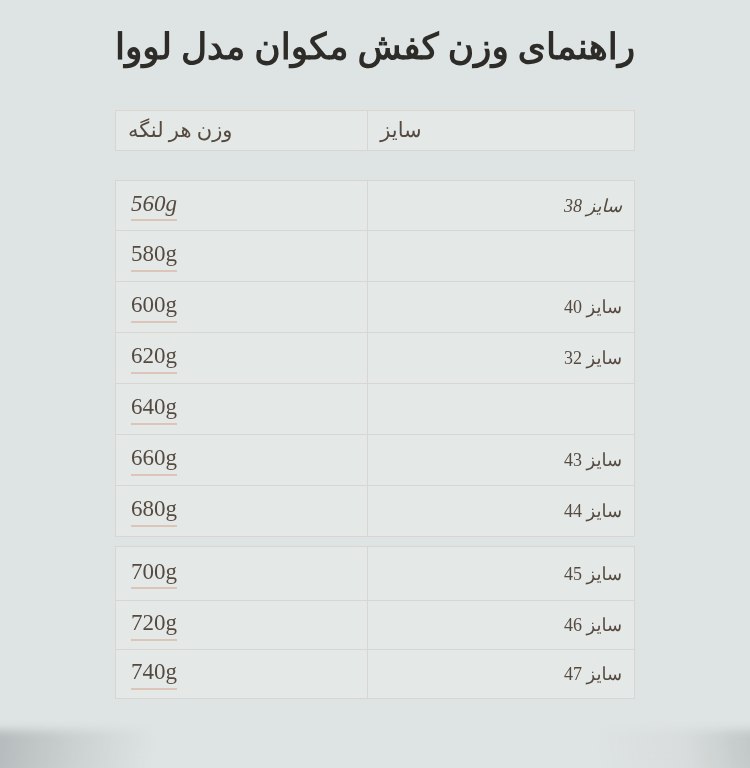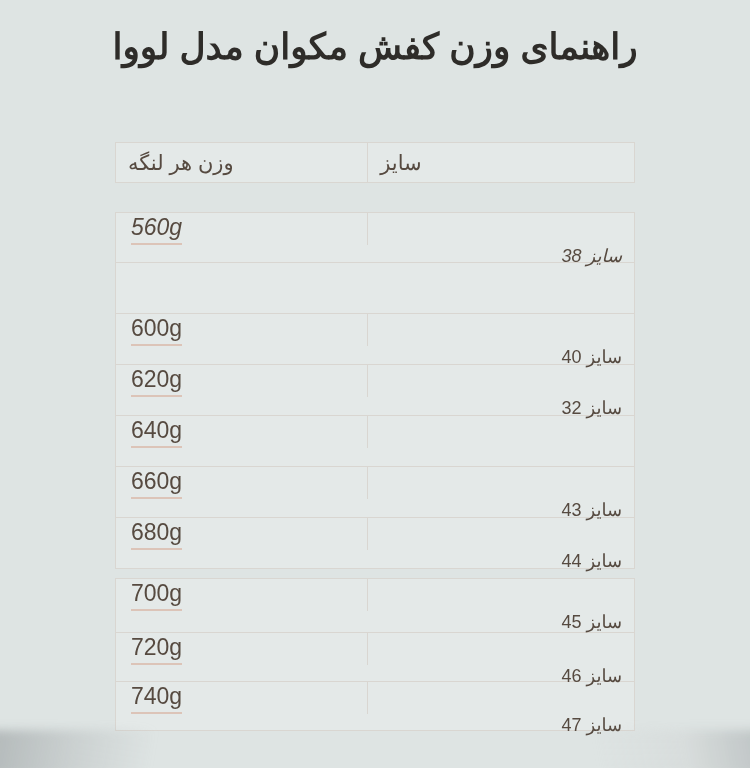--- a/index.html
+++ b/index.html
@@ -8,36 +8,36 @@
     --border:#d9d6d1;
     --text:#564a40;
     --title-text:#2e2c29;
     --underline:#dcc4b8;
   }
   *{margin:0;padding:0;box-sizing:border-box;}
   html,body{background:#cfd5d4;}
   .screen{
     width:750px;height:768px;position:relative;overflow:hidden;
     background:var(--page-bg);
-    font-family:Liberation Sans, sans-serif;
+    font-family:Liberation Serif, serif;
     margin:0 auto;
   }
   .page-title{
     padding-top:20px;
     text-align:center;
     direction:rtl;
     font-size:36px;
     font-weight:600;
     line-height:1.5;
     color:var(--title-text);
     letter-spacing:0;
   }
   .table-wrap{
     width:520px;
-    margin:68px auto 0;
+    margin:36px auto 0;
   }
   .thead{
     display:flex;
     height:41px;
     background:var(--cell-bg);
     border:1px solid var(--border);
   }
   .thead .hcell{
     display:flex;align-items:center;justify-content:flex-end;
     direction:rtl;
@@ -47,21 +47,20 @@
   }
   .hcell.weight-h{width:48.7%;border-right:1px solid var(--border);}
   .hcell.size-h{flex:1;}
   .tbody{margin-top:29px;}
   .trow{
     display:flex;
     height:51px;
     background:var(--cell-bg);
     border:1px solid var(--border);
     border-top:none;
-    flex-direction:column;
   }
   .trow:first-child{border-top:1px solid var(--border);}
   .trow:first-child{font-style:italic;}
   .trow:nth-child(8){margin-top:9px;border-top:1px solid var(--border);height:55px;}
   .trow:nth-child(9),.trow:nth-child(10){height:49px;}
   .cell-weight{
     width:48.7%;
     display:flex;align-items:center;
     padding-left:15px;
     border-right:1px solid var(--border);
@@ -113,20 +112,23 @@
 
     <div class="tbody">
   <div class="trow">
     <div class="cell-weight">
       <span class="weight-value">560g</span>
     </div>
     <div class="cell-size">سایز 38</div>
   </div>
 
   <div class="trow">
+    <div class="cell-weight">
+      <span class="weight-value">580g</span>
+    </div>
   </div>
 
   <div class="trow">
     <div class="cell-weight">
       <span class="weight-value">600g</span>
     </div>
     <div class="cell-size">سایز 40</div>
   </div>
 
   <div class="trow">

